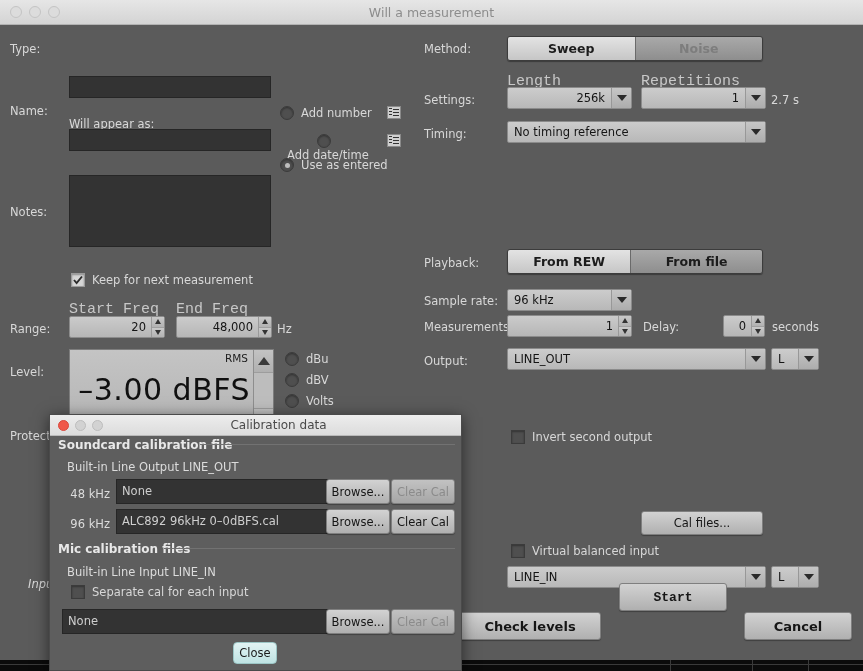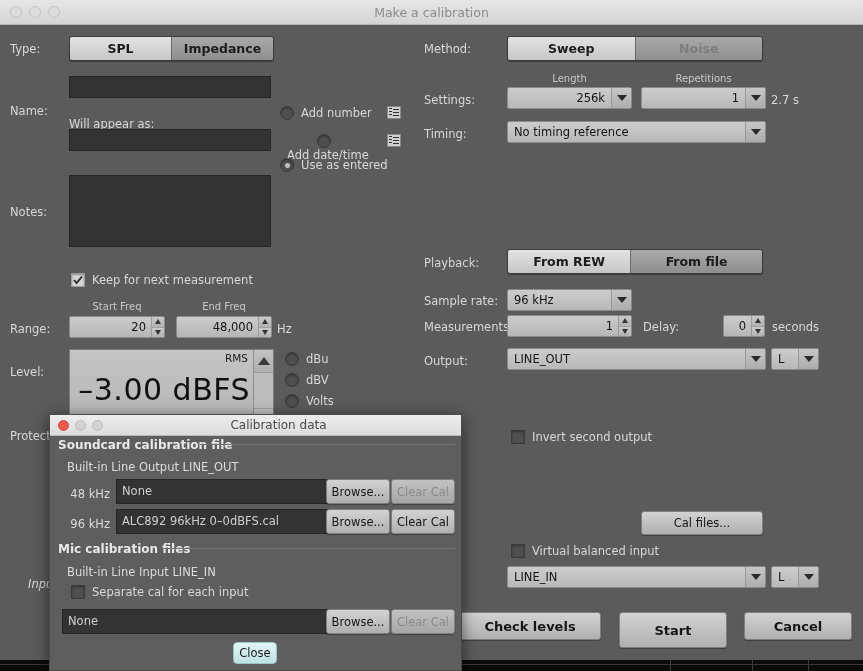--- a/index.html
+++ b/index.html
@@ -42,22 +42,22 @@
   #winbody {
     position: absolute; left: 0; top: 25px; width: 863px; height: 635px;
     background: #5b5b5b;
   }
 
   
   .lbl {
     position: absolute; font-size: 11.5px; color: #d8d8d8; white-space: nowrap;
   }
   .collbl {
-    position: absolute; font-size: 10px; color: #c8c8c8; white-space: nowrap;
-    text-align: center;
+    position: absolute; font-size: 15px; color: #c8c8c8; white-space: nowrap;
+    font-family: Liberation Mono, monospace;
   }
 
   
   .darkfield {
     position: absolute; background: #333333; border: 1px solid #262626;
     font-size: 11.5px; color: #cfcfcf; padding: 0 5px; line-height: 1;
     display: flex; align-items: center;
   }
 
   
@@ -233,30 +233,26 @@
 </div>
 
 <div id="mainwin">
 
   <div id="titlebar">
     <div class="trafficlights">
       <div class="tl"></div>
       <div class="tl"></div>
       <div class="tl"></div>
     </div>
-    <div class="title">Make a calibration</div>
+    <div class="title">Will a measurement</div>
   </div>
 
   <div id="winbody">
 
     <div class="lbl" style="left:10px; top:17px;">Type:</div>
-    <div class="seg" style="left:69px; top:11px; width:205px;">
-      <div class="on" style="width:102px;">SPL</div>
-      <div class="off" style="width:101px;">Impedance</div>
-    </div>
 
     <div class="lbl" style="left:10px; top:79px;">Name:</div>
     <div class="darkfield" style="left:69px; top:51px; width:202px; height:22px;"></div>
 
     <div class="lbl" style="left:69px; top:92px;">Will appear as:</div>
     <div class="darkfield" style="left:69px; top:104px; width:202px; height:22px;"></div>
 
     <div class="radio" style="left:280px; top:81px;align-items:flex-end;">
       <div class="dotouter"></div>
       <div class="rl">Add number</div>
@@ -464,21 +460,21 @@
         </div>
     </div>
     <div class="combo" style="left:771px; top:541px; width:48px;">
       <div class="val">L</div>
       <div class="arrow">
           <span class="caret"></span>
         </div>
     </div>
 
     <div class="btn big" style="left:459px; top:587px; width:142px; height:28px;">Check levels</div>
-    <div class="btn big" style="left:619px; top:587px; width:108px; height:36px;">Start</div>
+    <div class="btn big" style="left:619px; top:558px; width:108px; height:28px;font-family:Liberation Mono, monospace;">Start</div>
     <div class="btn big" style="left:744px; top:587px; width:108px; height:28px;">Cancel</div>
 
   </div>
 </div>
 
 <div id="caldlg">
 
   <div class="dtitle">
     <div class="dlights">
       <div class="d red"></div>

